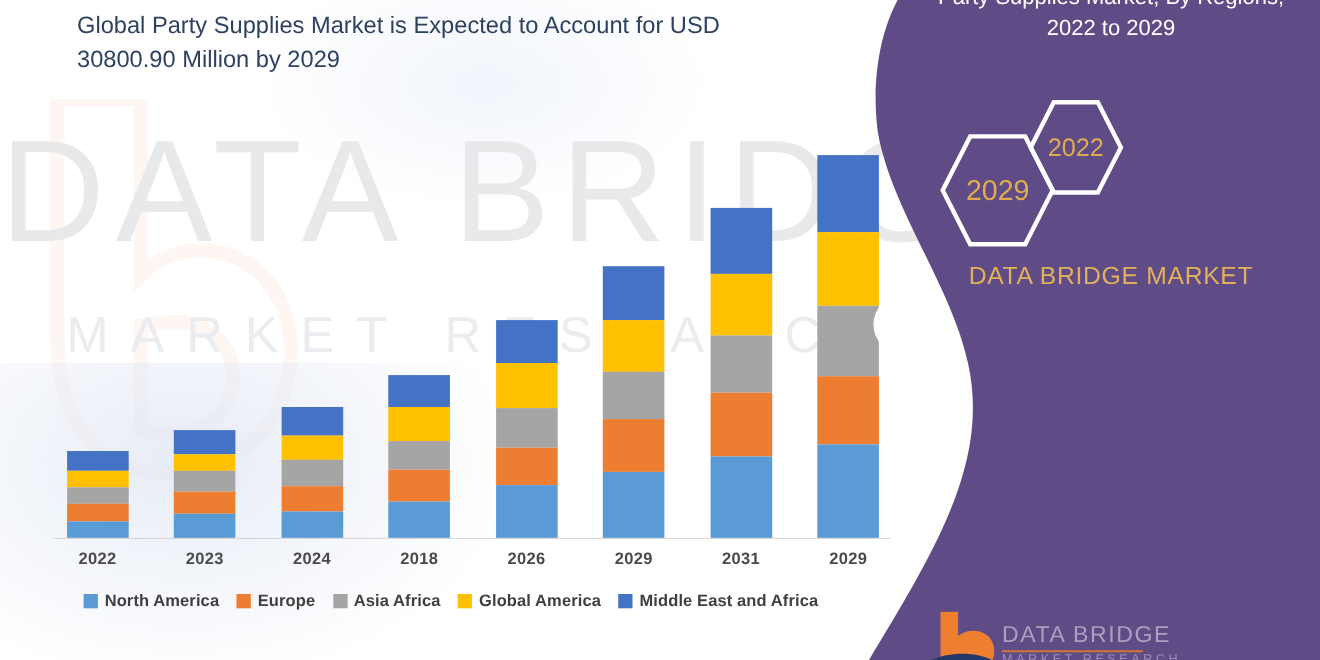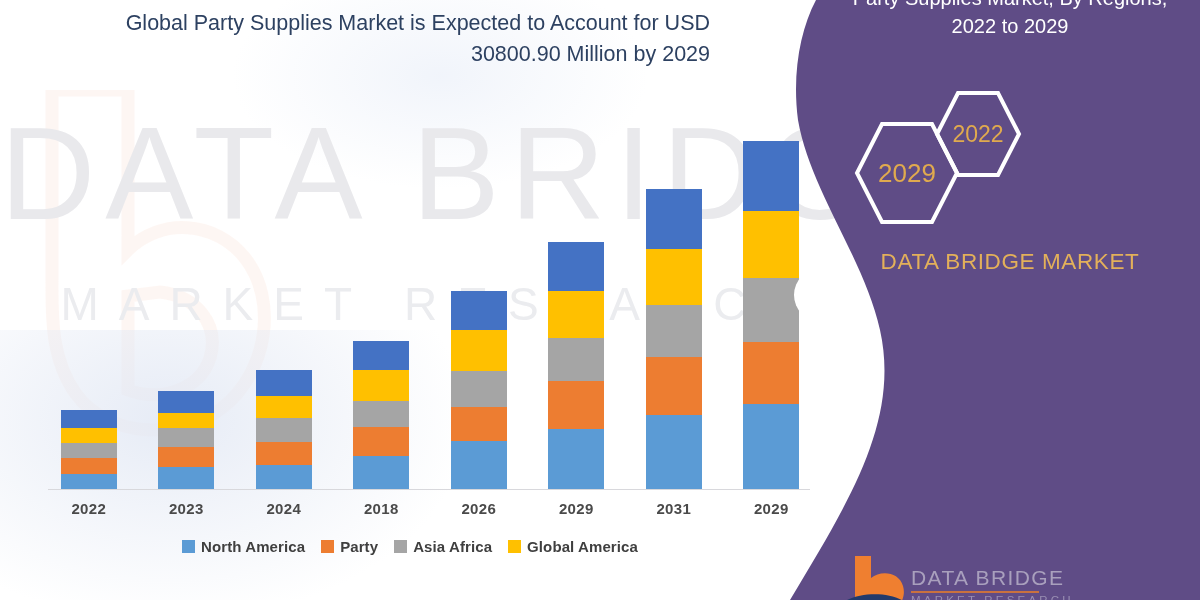--- a/index.html
+++ b/index.html
@@ -67,21 +67,21 @@
     font-weight:400;
     margin-top:40px;
     white-space:nowrap;
   }
 
   
   .chart-title {
     position:absolute;
     left:70px; top:8px;
     width:640px;
-    text-align:right;
+    text-align:left;
     color:#2d4161;
     font-size:21.5px;
     line-height:31px;
     font-weight:400;
   }
 
   
   #plot {
     position:absolute;
     left:40px; top:60px;
@@ -187,21 +187,21 @@
     color:#e0aa4e;
     font-weight:400;
   }
   .hex-2029 { left:32px; top:30px; width:110px; height:110px; }
   .hex-2029 span { font-size:26px; }
   .hex-2022 { left:112px; top:0px; width:92px; height:92px; }
   .hex-2022 span { font-size:23px; }
 
   .brand {
     position:absolute;
-    left:0; top:246px;
+    left:0; top:235px;
     width:380px;
     text-align:center;
     color:#e3b05a;
     font-size:22.5px;
     line-height:32px;
     letter-spacing:.6px;
   }
 
   
   .panel-circle {
@@ -336,29 +336,33 @@
       <div class="tick">2029</div>
     </div>
 
   <div class="legend" id="legend">
       <div class="legend-item">
         <span class="legend-swatch" style="background: rgb(91, 155, 213);"></span>
         <span class="legend-label">North America</span>
       </div>
       <div class="legend-item">
         <span class="legend-swatch" style="background: rgb(237, 125, 49);"></span>
-        <span class="legend-label">Party</span>
+        <span class="legend-label">Europe</span>
       </div>
       <div class="legend-item">
         <span class="legend-swatch" style="background: rgb(165, 165, 165);"></span>
         <span class="legend-label">Asia Africa</span>
       </div>
       <div class="legend-item">
         <span class="legend-swatch" style="background: rgb(255, 192, 0);"></span>
         <span class="legend-label">Global America</span>
+      </div>
+      <div class="legend-item">
+        <span class="legend-swatch" style="background: rgb(68, 114, 196);"></span>
+        <span class="legend-label">Middle East and Africa</span>
       </div>
     </div>
 
   <div class="purple-panel">
     <svg width="420" height="600" viewBox="0 0 420 600">
       <path id="panel-shape" d="M36 0 L420 0 L420 600 L10 600 C70 500 120 420 100 330 C84 258 30 190 18 120 C12 74 20 30 36 0 Z" fill="#5f4c86"></path>
     </svg>
   </div>
 
   <div class="panel-content">

